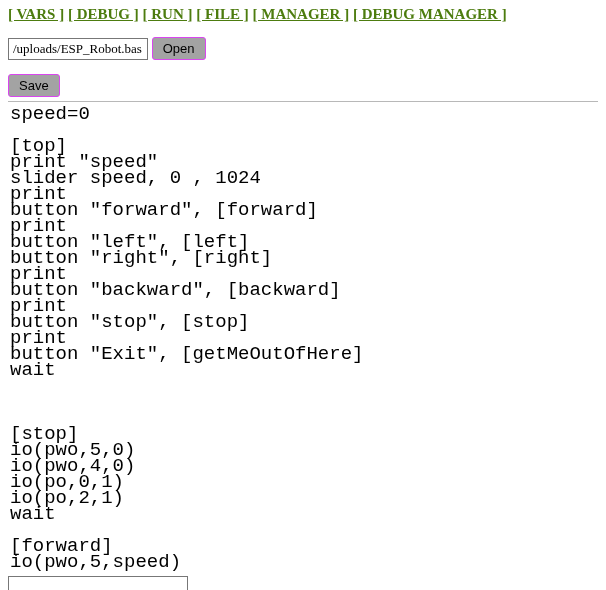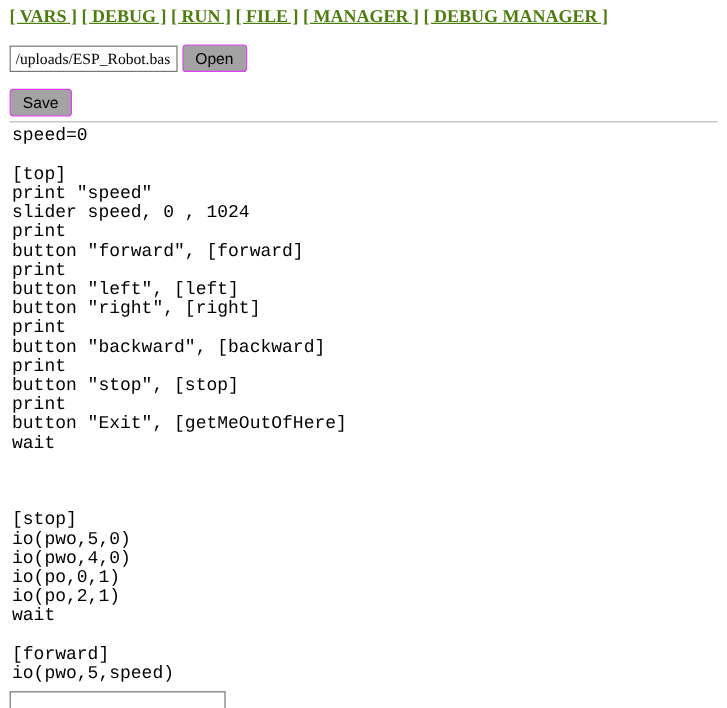--- a/index.html
+++ b/index.html
@@ -46,21 +46,21 @@
     }
     .save-row {
       margin-bottom: 4px;
     }
     .editor-frame {
       border-top: 1px solid #b8b8b8;
       padding: 4px 2px 0 2px;
     }
     .code-area {
       font-family: "Courier New", Courier, monospace;
-      font-size: 15px;
+      font-size: 19px;
       line-height: 16px;
       white-space: pre;
       color: #000;
       margin: 0;
     }
     .bottom-input-row {
       margin-top: 6px;
     }
     .bottom-input {
       width: 180px;

